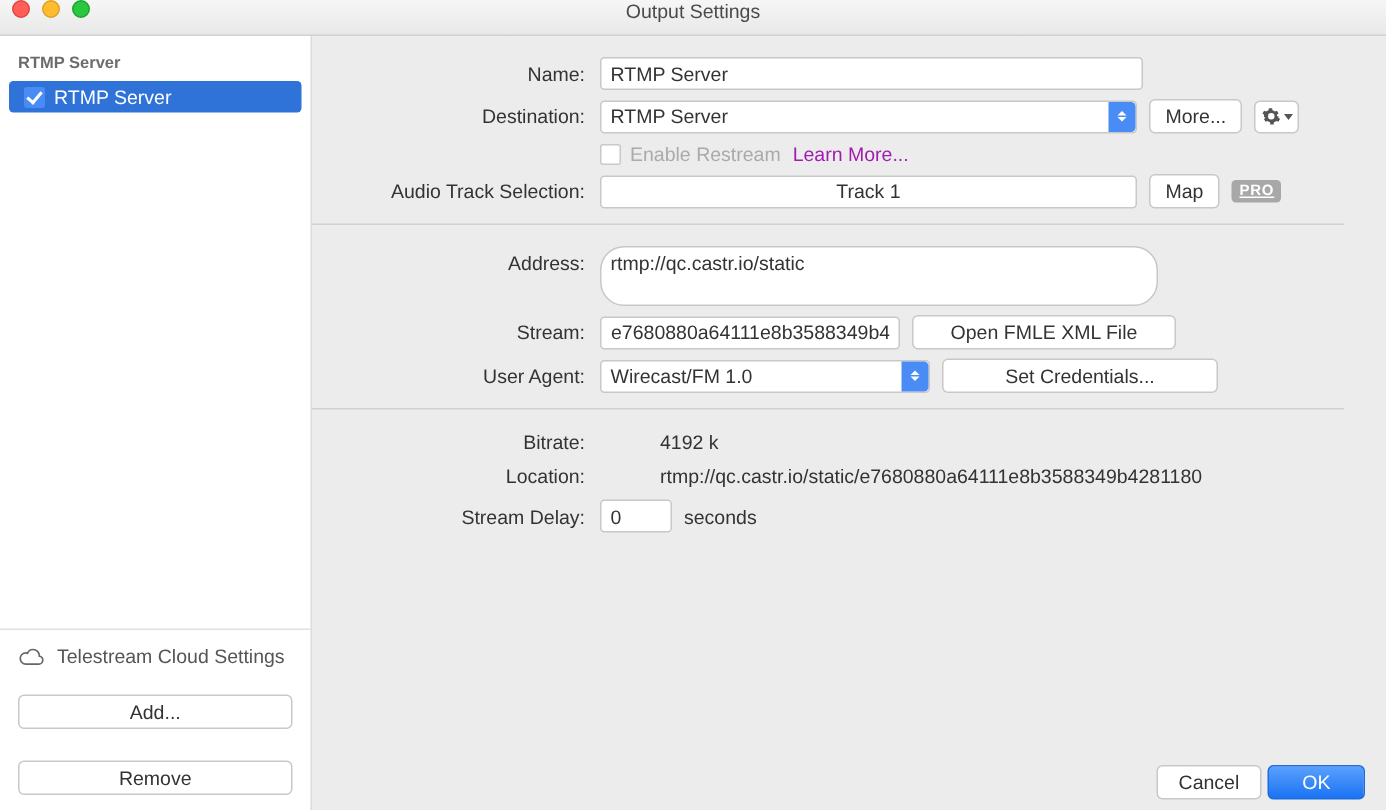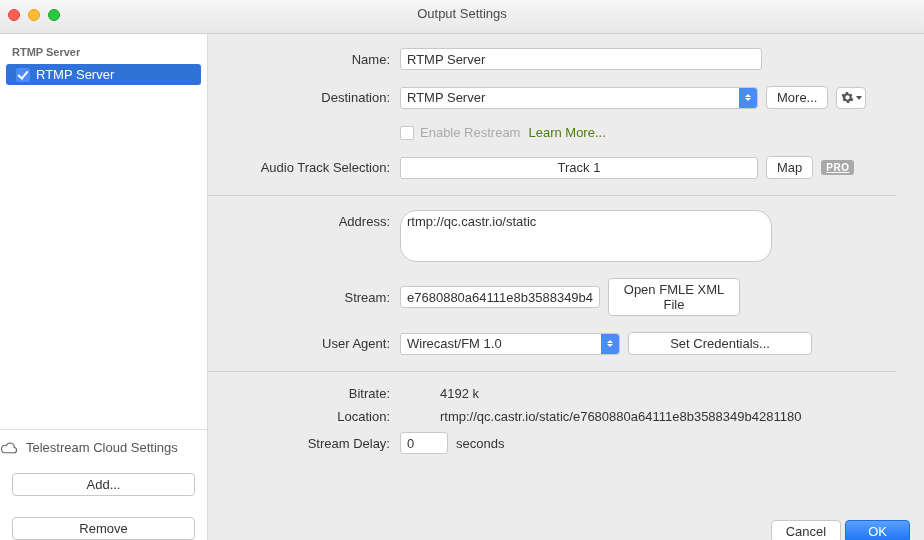--- a/index.html
+++ b/index.html
@@ -1,61 +1,61 @@
 <!DOCTYPE html>
 <html><head>
 <meta charset="utf-8">
 <style>
 * { box-sizing: border-box; margin: 0; padding: 0; }
 body { font-family: -apple-system, "Helvetica Neue", Arial, sans-serif; font-size: 13px; color: #333; background: #ececec; width: 924px; height: 540px; overflow: hidden; position: relative; }
 
-.titlebar { height: 34px; background: linear-gradient(#f6f6f6, #e8e8e8); border-bottom: 1px solid #d0d0d0; display: flex; align-items: flex-end; padding: 12px 8px; position: relative; }
+.titlebar { height: 24px; background: linear-gradient(#f6f6f6, #e8e8e8); border-bottom: 1px solid #d0d0d0; display: flex; align-items: flex-start; padding: 0 8px; position: relative; }
 .traffic { display: flex; gap: 8px; }
 .traffic span { width: 12px; height: 12px; border-radius: 50%; display: inline-block; }
 .tl-close { background: #ff5f57; border: 1px solid #e24640; }
 .tl-min { background: #febc2e; border: 1px solid #dfa023; }
 .tl-max { background: #28c840; border: 1px solid #1fa32f; }
 .title { position: absolute; left: 0; right: 0; text-align: center; font-size: 13px; color: #4a4a4a; }
 
 .container { display: flex; height: 518px; }
 
 .sidebar { width: 208px; background: #fff; display: flex; flex-direction: column; border-right: 1px solid #dcdcdc; }
 .side-head { font-size: 11px; font-weight: 600; color: #6c6c6c; padding: 12px 12px 6px; }
 .side-item { display: flex; align-items: center; gap: 6px; padding: 3px 10px; margin: 0 6px; border-radius: 3px; background: #2f72d8; color: #fff; }
 .side-spacer { flex: 1; }
 .side-bottom { border-top: 1px solid #e0e0e0; }
-.cloud-row { display: flex; align-items: center; gap: 8px; padding: 10px 0; color: #555; }
+.cloud-row { display: flex; align-items: center; gap: 8px; padding: 10px 12px; color: #555; }
 .side-btns { display: flex; gap: 21px; padding: 8px 12px 12px; flex-direction: column; }
 .btn { background: #fff; border: 1px solid #c8c8c8; border-radius: 4px; padding: 3px 14px; font-size: 13px; color: #333; cursor: pointer; }
 .btn-primary { background: linear-gradient(#5aa0ff, #1b73f2); color: #fff; border: 1px solid #1b6ce0; padding: 3px 22px; }
 
 .main { flex: 1; background: #ececec; display: flex; flex-direction: column; overflow: hidden; }
 .form-area { flex: 1; padding: 14px 28px 0 0; overflow-y: auto; }
-.row { display: flex; align-items: center; margin-bottom: 16px; }
+.row { display: flex; align-items: center; margin-bottom: 6px; }
 .row.tight { margin-bottom: 8px; gap: 40px; }
 .lbl { width: 192px; text-align: right; padding-right: 10px; color: #333; }
 .val { flex: 1; display: flex; align-items: center; gap: 8px; }
 
 input[type=text], textarea, .select, .numbox { background: #fff; border: 1px solid #c8c8c8; border-radius: 3px; padding: 3px 6px; font-size: 13px; font-family: inherit; color: #333; }
 input[type=text] { height: 22px; }
 .numbox { width: 48px; height: 22px; }
-textarea { resize: none; height: 52px; width: 372px; border-radius: 16px; }
+textarea { resize: none; height: 40px; width: 372px; border-radius: 16px; }
 
 .select { position: relative; display: flex; align-items: center; padding-right: 22px; height: 22px; }
 .select-caret { position: absolute; right: 0; top: 0; bottom: 0; width: 18px; background: #4a8cf6; border-radius: 0 3px 3px 0; display: flex; flex-direction: column; align-items: center; justify-content: center; gap: 1px; }
 .select-caret::before, .select-caret::after { content: ""; width: 0; height: 0; border-left: 3px solid transparent; border-right: 3px solid transparent; }
 .select-caret::before { border-bottom: 3px solid #fff; }
 .select-caret::after { border-top: 3px solid #fff; }
 
 .gearbtn { width: 30px; height: 22px; background: #fff; border: 1px solid #c8c8c8; border-radius: 4px; display: flex; align-items: center; justify-content: center; gap: 2px; cursor: pointer; }
 .gear-svg { width: 13px; height: 13px; }
 .chev { width: 0; height: 0; border-left: 3px solid transparent; border-right: 3px solid transparent; border-top: 4px solid #555; }
 
 .checkbox-dis { color: #aaa; display: flex; align-items: center; gap: 6px; }
-.link { color: #4d7c0f; }
+.link { color: #a21caf; }
 .pro { background: #a8a8a8; color: #fff; font-size: 10px; font-weight: 600; padding: 2px 5px; border-radius: 3px; letter-spacing: 0.5px; text-decoration: underline; }
 
 .divider { height: 1px; background: #d0d0d0; margin: 10px 0 14px; }
 
 .footer { height: 42px; background: #ececec; display: flex; align-items: center; justify-content: flex-end; gap: 4px; padding: 0 14px; }
 
 .static-val { color: #333; }
 
 .ck { width: 14px; height: 14px; border: 1px solid #c8c8c8; border-radius: 2px; background: #fff; display: inline-block; }
 .ck.checked { background: #4a8cf6; border-color: #4a8cf6; position: relative; }
@@ -149,21 +149,21 @@
         <div class="lbl" style="padding-top:4px">Address:</div>
         <div class="val">
           <textarea style="">rtmp://qc.castr.io/static</textarea>
         </div>
       </div>
 
       <div class="row">
         <div class="lbl">Stream:</div>
         <div class="val">
           <input type="text" style="width: 200px;" value="e7680880a64111e8b3588349b428">
-          <button class="btn" style="width:132px">Open FMLE XML File</button>
+          <button class="btn" style="width:176px">Open FMLE XML File</button>
         </div>
       </div>
 
       <div class="row">
         <div class="lbl">User Agent:</div>
         <div class="val">
           <div class="select" style="width:220px">
             <span>Wirecast/FM 1.0</span>
             <span class="select-caret"></span>
           </div>

